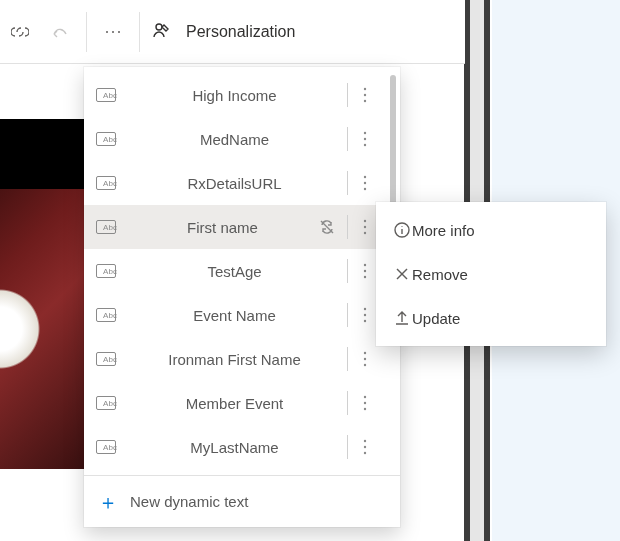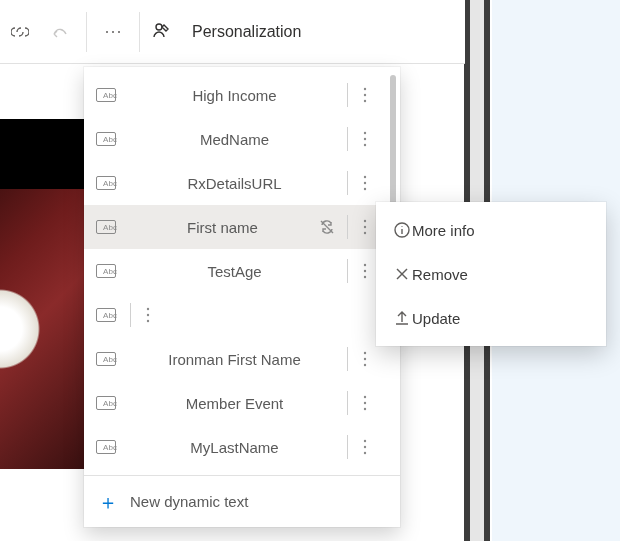--- a/index.html
+++ b/index.html
@@ -66,21 +66,21 @@
     color: var(--icon-grey);
     font-size: 16px;
   }
   .toolbar .sep {
     width: 1px; height: 40px;
     background: var(--light-border);
     margin: 0 6px;
   }
   .toolbar .personalization {
     display: flex; align-items: center;
-    gap: 22px;
+    gap: 16px;
     color: var(--grey-text);
     font-size: 16px;
     margin-left: 6px;
   }
 
   
   .bg-photo {
     position: absolute;
     left: 0px; top: 119px;
     width: 84px; height: 350px;
@@ -328,20 +328,21 @@
           <span class="kebab">
             <svg width="4" height="16" viewBox="0 0 4 16">
               <circle cx="2" cy="2" r="1.2" fill="currentColor" stroke="none"></circle>
               <circle cx="2" cy="8" r="1.2" fill="currentColor" stroke="none"></circle>
               <circle cx="2" cy="14" r="1.2" fill="currentColor" stroke="none"></circle>
             </svg>
           </span>
         </div>
         <div class="item">
           <span class="badge">Abc</span>
+          <span class="item-label">Event Name</span>
           <span class="vbar"></span>
           <span class="kebab">
             <svg width="4" height="16" viewBox="0 0 4 16">
               <circle cx="2" cy="2" r="1.2" fill="currentColor" stroke="none"></circle>
               <circle cx="2" cy="8" r="1.2" fill="currentColor" stroke="none"></circle>
               <circle cx="2" cy="14" r="1.2" fill="currentColor" stroke="none"></circle>
             </svg>
           </span>
         </div>
         <div class="item">

